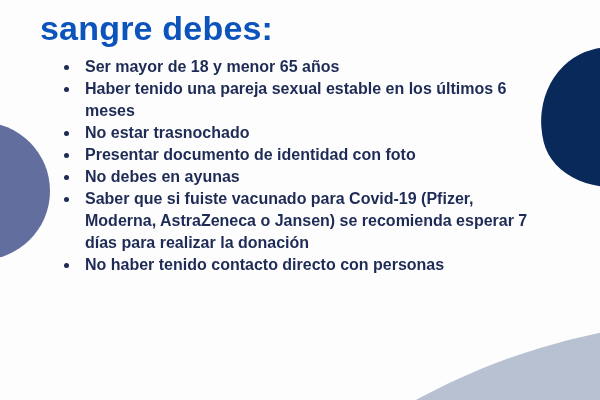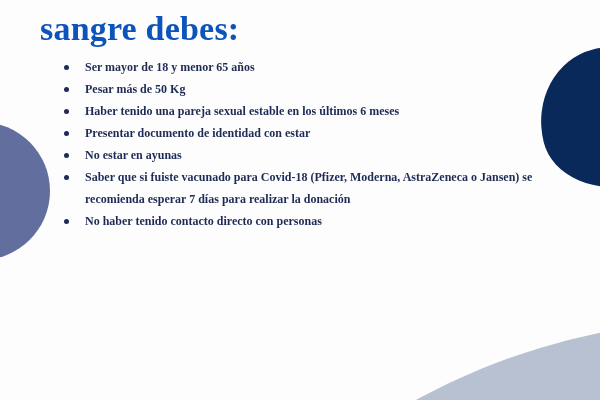--- a/index.html
+++ b/index.html
@@ -13,21 +13,20 @@
   * { margin: 0; padding: 0; box-sizing: border-box; }
   html, body { width: 600px; height: 400px; }
   body { font-family: "Liberation Sans", sans-serif; }
 
   .poster {
     position: relative;
     width: 600px;
     height: 400px;
     background: var(--background);
     overflow: hidden;
-    font-family: Liberation Serif, serif;
   }
 
   
   .shape { position: absolute; z-index: 0; }
   .blob-right {
     left: 540px; top: 48px;
     width: 135px; height: 142px;
     background: var(--shape-navy);
     border-radius: 52% 48% 38% 62% / 55% 46% 54% 45%;
     transform: rotate(-14deg);
@@ -60,21 +59,21 @@
 
   .req-list {
     position: absolute;
     left: 62px; top: 56px;
     width: 486px;
     list-style: none;
   }
   .req-list li {
     position: relative;
     padding-left: 23px;
-    font-size: 12px;
+    font-size: 16px;
     line-height: 22px;
     font-weight: bold;
     color: var(--text-navy);
   }
   .req-list li::before {
     content: "";
     position: absolute;
     left: 2px; top: 8.5px;
     width: 5px; height: 5px;
     border-radius: 50%;
@@ -91,22 +90,22 @@
   <div class="shape circle-bottom"></div>
 
   <div class="content">
     <h1 class="title">
       <span>Para ser donante de</span>
       <span>sangre debes:</span>
     </h1>
 
     <ul class="req-list">
       <li>Ser mayor de 18 y menor 65 años</li>
-      <li>Pesar más de 50 Kg</li>
       <li>Haber tenido una pareja sexual estable en los últimos 6 meses</li>
-      <li>Presentar documento de identidad con estar</li>
-      <li>No estar en ayunas</li>
-      <li>Saber que si fuiste vacunado para Covid-18 (Pfizer, Moderna, AstraZeneca o Jansen) se recomienda esperar 7 días para realizar la donación</li>
+      <li>No estar trasnochado</li>
+      <li>Presentar documento de identidad con foto</li>
+      <li>No debes en ayunas</li>
+      <li>Saber que si fuiste vacunado para Covid-19 (Pfizer, Moderna, AstraZeneca o Jansen) se recomienda esperar 7 días para realizar la donación</li>
       <li>No haber tenido contacto directo con personas</li>
     </ul>
   </div>
 
 </div>
 
 </body></html>

